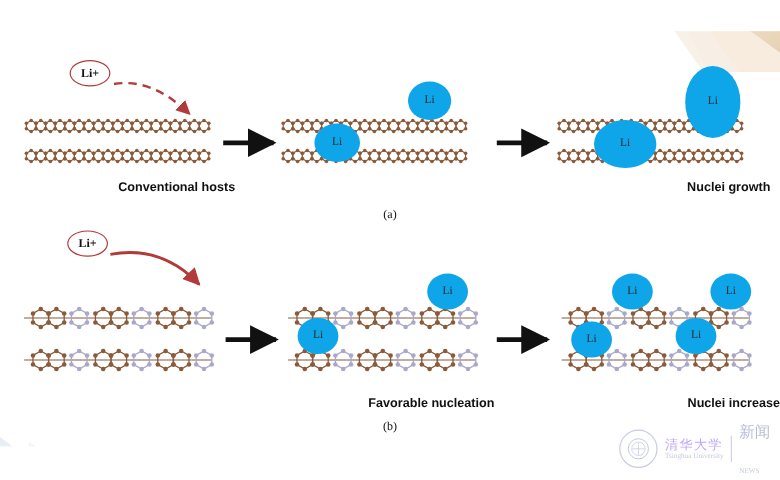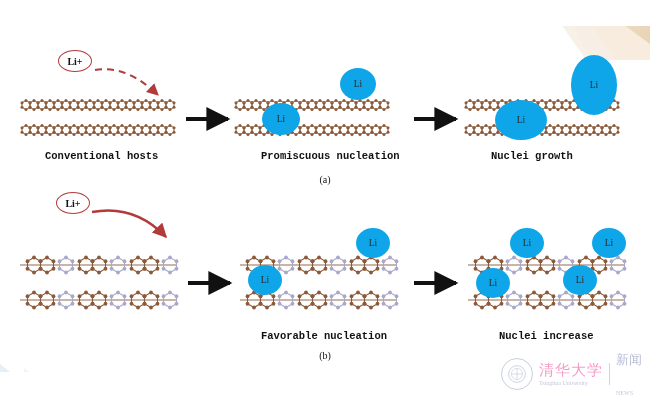--- a/index.html
+++ b/index.html
@@ -13,27 +13,26 @@
   
   .ribbon{position:absolute;pointer-events:none;}
   .rib-tr{top:0;right:0;width:210px;height:60px;overflow:hidden;}
   .rib-bl{bottom:0;left:0;width:150px;height:70px;overflow:hidden;}
 
   .band-top{position:absolute;left:0;top:0;width:650px;height:26px;background:#ffffff;}
   .band-bottom{position:absolute;left:0;bottom:0;width:650px;height:28px;background:#ffffff;}
 
   .label{
     position:absolute;
-    font-family:Liberation Mono, monospace;
+    font-family:Liberation Sans, sans-serif;
     font-size:10.5px;
     font-weight:bold;
     color:#111111;
     white-space:nowrap;
-    text-align:left;
-    padding-left:45px;
+    text-align:right;
   }
   .sublabel{
     position:absolute;
     font-family:"Liberation Serif", serif;
     font-size:10px;
     color:#111111;
     white-space:nowrap;
   }
   .li-ion{
     position:absolute;
@@ -60,21 +59,21 @@
     position:absolute;right:8px;bottom:4px;
     display:flex;align-items:center;gap:6px;
     opacity:.55;
   }
   .wm-circle{
     width:30px;height:30px;border-radius:50%;
     border:1.5px solid #9aa3c8;
     display:flex;align-items:center;justify-content:center;
     font-size:7px;color:#6d78a8;
   }
-  .wm-text{font-size:15px;color:#ec4899;font-family:"Liberation Serif",serif;letter-spacing:1px;}
+  .wm-text{font-size:11px;color:#8b5cf6;font-family:"Liberation Serif",serif;letter-spacing:1px;}
   .wm-sub{font-size:6px;color:#8f99c0;}
   .wm-div{width:1px;height:22px;background:#aab0cf;}
   .wm-news{font-size:13px;color:#7f8ab5;}
   svg{display:block;}
 </style>
 </head>
 <body>
 
 <div id="stage">
 
@@ -392,21 +391,20 @@
     <span>Li</span>
   </div>
   <div class="blob" style="left:476px;top:268px;width:34px;height:30px;">
     <span>Li</span>
   </div>
   <div class="blob" style="left:563px;top:265px;width:34px;height:30px;">
     <span>Li</span>
   </div>
 
   <div class="label" style="left:0px;top:150px;width:196px;">Conventional hosts</div>
-  <div class="label" style="left:216px;top:150px;width:196px;">Promiscuous nucleation</div>
   <div class="label" style="left:446px;top:150px;width:196px;">Nuclei growth</div>
 
   <div class="label" style="left:216px;top:330px;width:196px;">Favorable nucleation</div>
   <div class="label" style="left:454px;top:330px;width:196px;">Nuclei increase</div>
 
   <div class="sublabel" style="left:0px;top:174px;width:650px;text-align:center;">(a)</div>
   <div class="sublabel" style="left:0px;top:350px;width:650px;text-align:center;">(b)</div>
 
   <div class="watermark">
     <div class="wm-circle">

